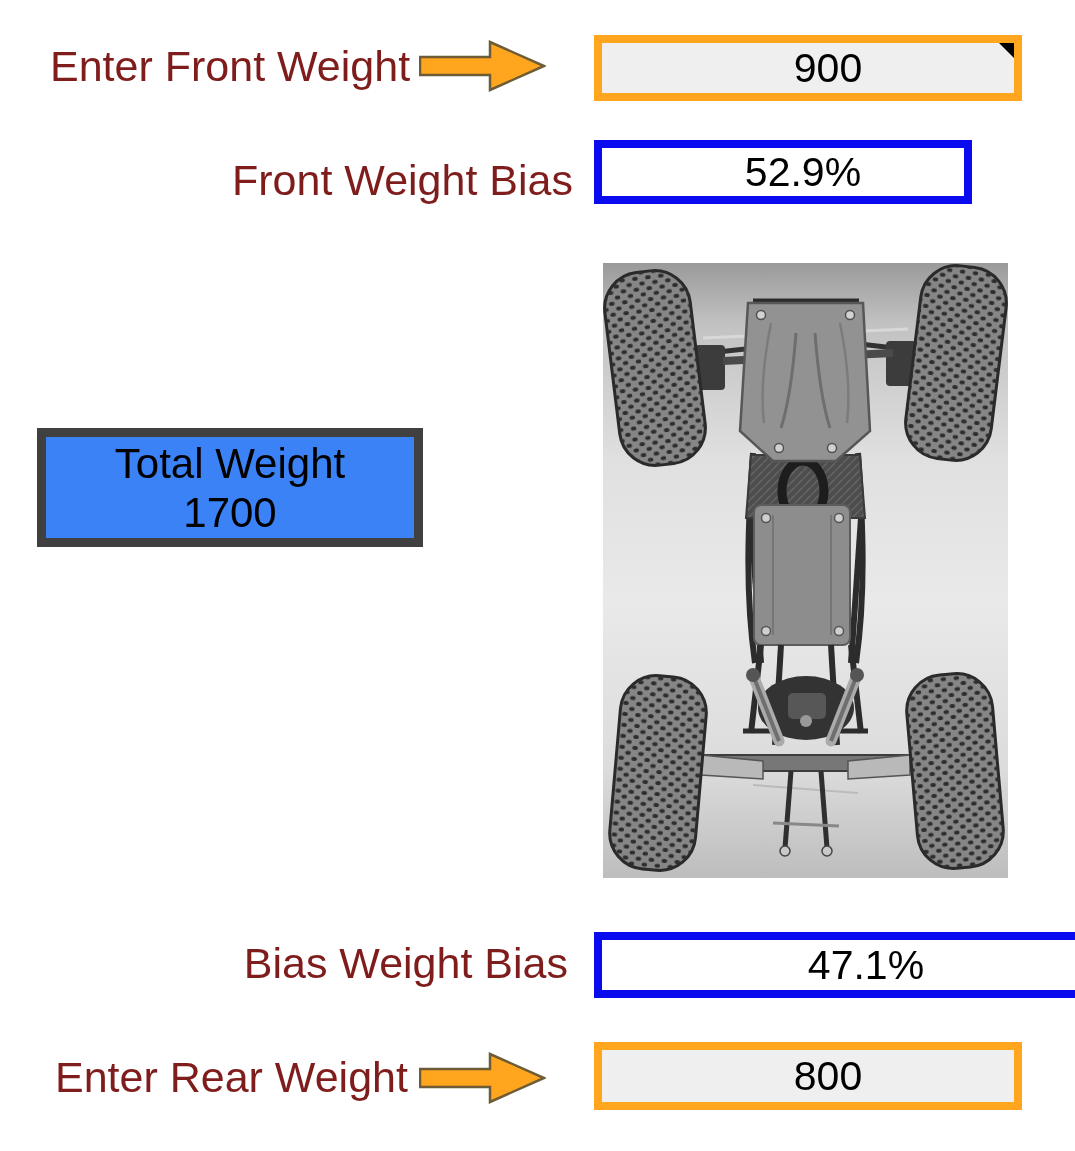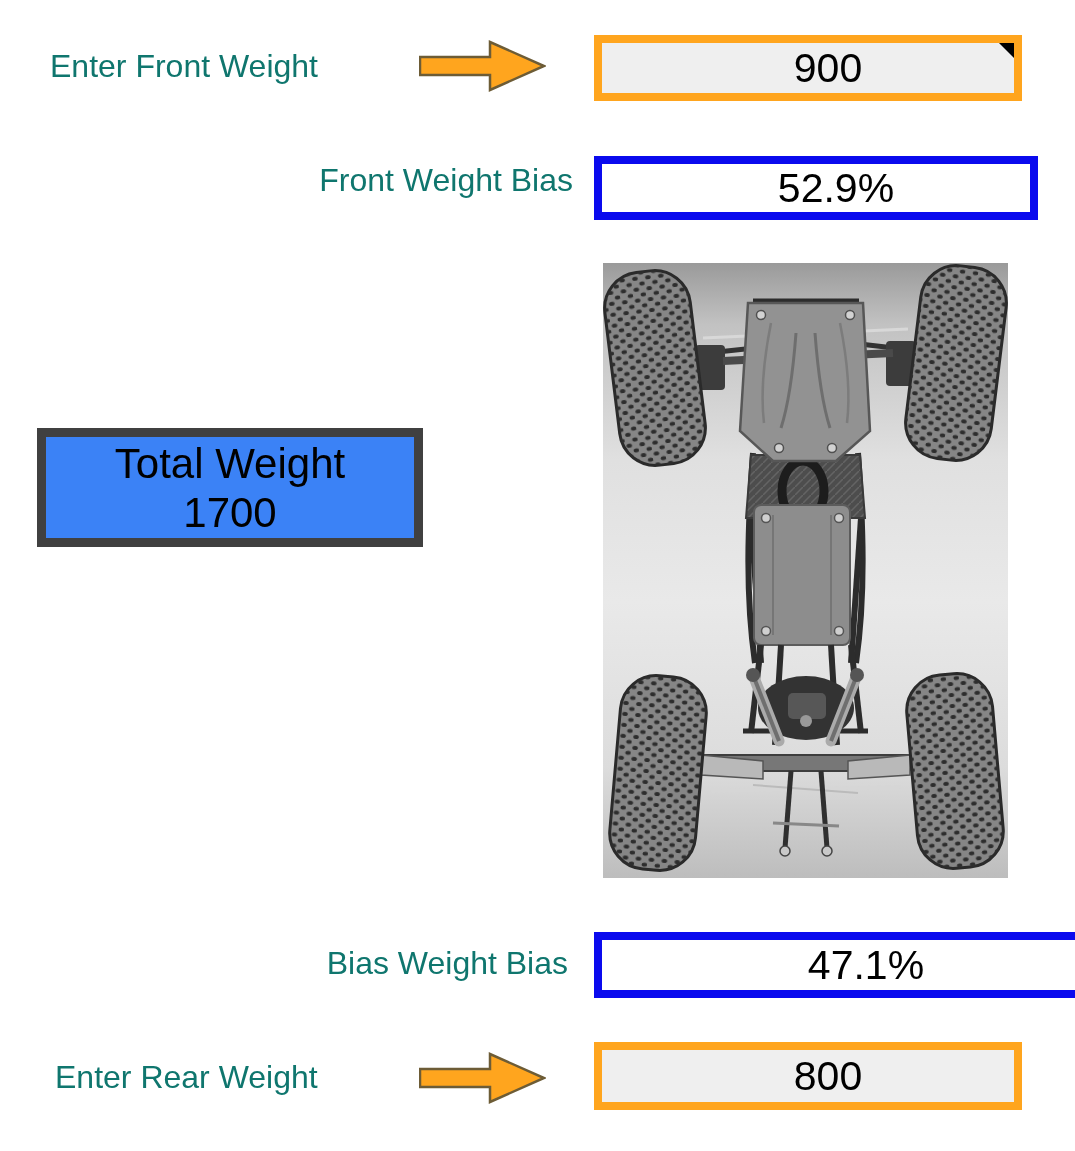--- a/index.html
+++ b/index.html
@@ -8,21 +8,21 @@
     background:#ffffff;
     font-family:"Liberation Sans","DejaVu Sans",sans-serif;
     color:#000;
     --accent-orange:#FFA51E;
     --accent-blue:#0A0AEE;
     --total-border-gray:#404040;
     --input-fill:#EFEFEF;
     --arrow-outline:#6D5C36;
   }
   .label{
-    position:absolute;font-size:32px;line-height:52px;white-space:nowrap;color:#0f766e;
+    position:absolute;font-size:43px;line-height:52px;white-space:nowrap;color:#7f1d1d;
   }
   .label.right{text-align:right;}
   .value-box{
     position:absolute;box-sizing:border-box;display:flex;align-items:center;justify-content:center;
     font-size:41px;color:#000;background:#fff;padding-left:40px;
   }
   .value-box.orange{border:8px solid var(--accent-orange);background:var(--input-fill);}
   .value-box.blue{border:8px solid var(--accent-blue);background:#ffffff;}
   .corner-flag{
     position:absolute;top:0;right:0;width:0;height:0;
@@ -49,21 +49,21 @@
   <polygon points="1,17 71,17 71,2 125,26 71,50 71,35 1,35" fill="var(--accent-orange)" stroke="var(--arrow-outline)" stroke-width="2.5" stroke-linejoin="miter"></polygon>
 </svg>
 
 <div class="value-box orange" style="left:594px;top:35px;width:428px;height:66px">
   <span>900</span>
   <span class="corner-flag"></span>
 </div>
 
 <div class="label right" style="right:502px;top:154px">Front Weight Bias</div>
 
-<div class="value-box blue" style="left:594px;top:156px;width:444px;height:64px">
+<div class="value-box blue" style="left:594px;top:140px;width:378px;height:64px">
   <span>52.9%</span>
 </div>
 
 <div class="total-box">
   <span>Total Weight</span>
   <span>1700</span>
 </div>
 
 <div class="photo" role="img" aria-label="Grayscale top view photo of an off-road buggy chassis with four knobby tires">
   <svg viewBox="0 0 405 615" preserveAspectRatio="none">

